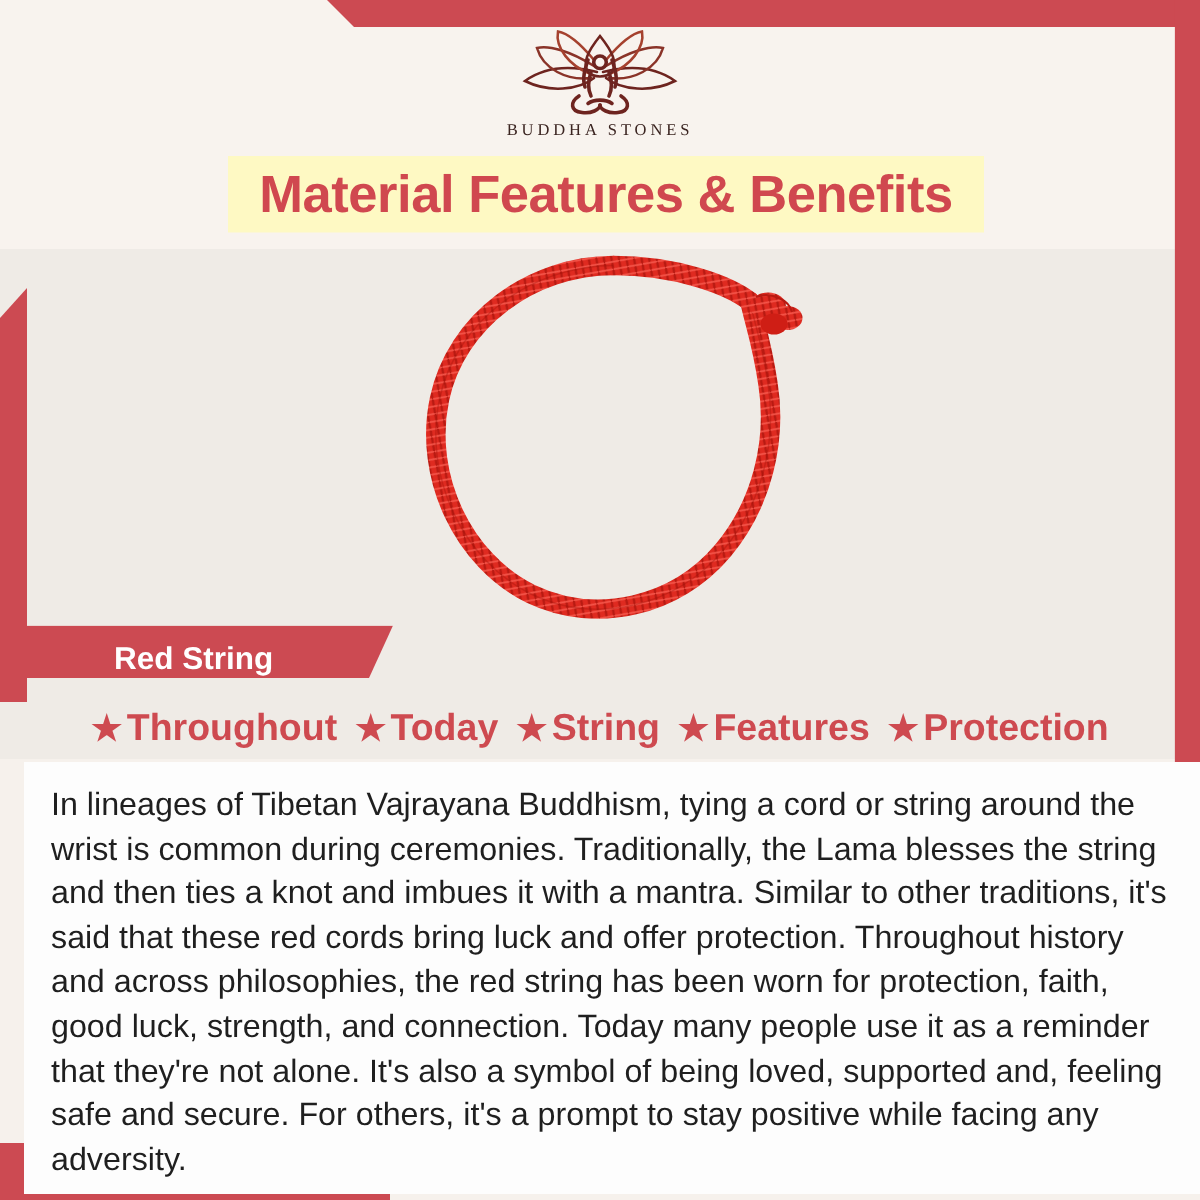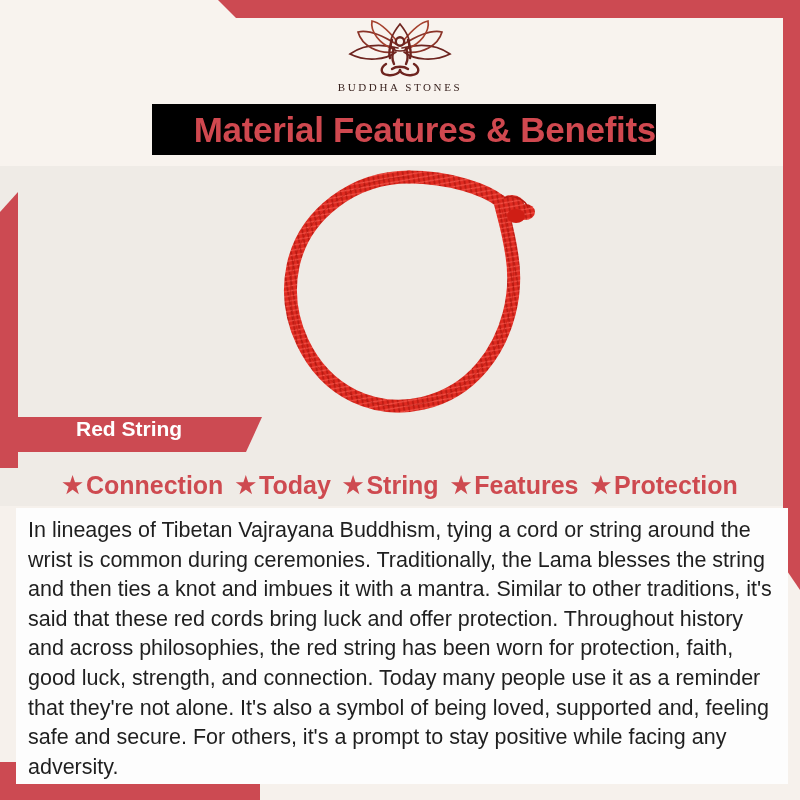--- a/index.html
+++ b/index.html
@@ -60,41 +60,41 @@
   .logo-mark{width:128px;height:62px;display:block;}
   .logo-word{
     font-family:"Liberation Serif", serif;
     font-size:11px;letter-spacing:2.6px;color:#3A2420;
     margin-top:1px;font-weight:400;
   }
 
   
   .title-banner{
     position:absolute;left:152px;top:104px;width:504px;height:51px;
-    background:#000000;
-    display:flex;align-items:center;justify-content:flex-end;
+    background:#fef9c3;
+    display:flex;align-items:center;justify-content:center;
   }
   .title-text{
     font-size:35px;font-weight:bold;color:#D0484F;
     letter-spacing:-0.3px;white-space:nowrap;
     font-family:"Liberation Sans", sans-serif;
   }
 
   
   .photo{
     position:absolute;left:246px;top:168px;width:326px;height:250px;
   }
   .photo svg{display:block;width:326px;height:250px;}
 
   
   .label-banner{
     position:absolute;left:18px;top:417px;width:244px;height:35px;
     background:#CC4A52;
     clip-path:polygon(0 0, 244px 0, 228px 35px, 0 35px);
-    display:flex;align-items:flex-start;
+    display:flex;align-items:flex-end;
   }
   .label-text{
     color:#FFFFFF;font-size:21px;font-weight:bold;
     margin-left:58px;letter-spacing:0px;
     font-family:"Liberation Sans", sans-serif;
   }
 
   
   .benefits{
     position:absolute;left:0;top:466px;width:800px;height:38px;
@@ -106,21 +106,21 @@
     white-space:nowrap;
     font-family:"Liberation Sans", sans-serif;
   }
   .benefit .star{font-size:23px;line-height:1;margin-right:3px;}
   .benefit + .benefit{margin-left:12px;}
 
   
   .body-panel{
     position:absolute;left:16px;top:508px;width:768px;height:272px;
     background:#FDFDFD;
-    padding:2px;
+    padding:8px;
   }
   .body-text{
     margin:0;padding:6px 10px 0 10px;
     font-size:21.5px;line-height:29.6px;
     color:#1F1F1F;font-weight:normal;
     font-family:"Liberation Sans", sans-serif;
     text-align:left;
   }
 </style>
 </head>
@@ -210,21 +210,21 @@
     </svg>
   </div>
 
   <div class="label-banner">
     <span class="label-text">Red String</span>
   </div>
 
   <div class="benefits">
     <div class="benefit">
       <span class="star">★</span>
-      <span>Connection</span>
+      <span>Throughout</span>
     </div>
     <div class="benefit">
       <span class="star">★</span>
       <span>Today</span>
     </div>
     <div class="benefit">
       <span class="star">★</span>
       <span>String</span>
     </div>
     <div class="benefit">

